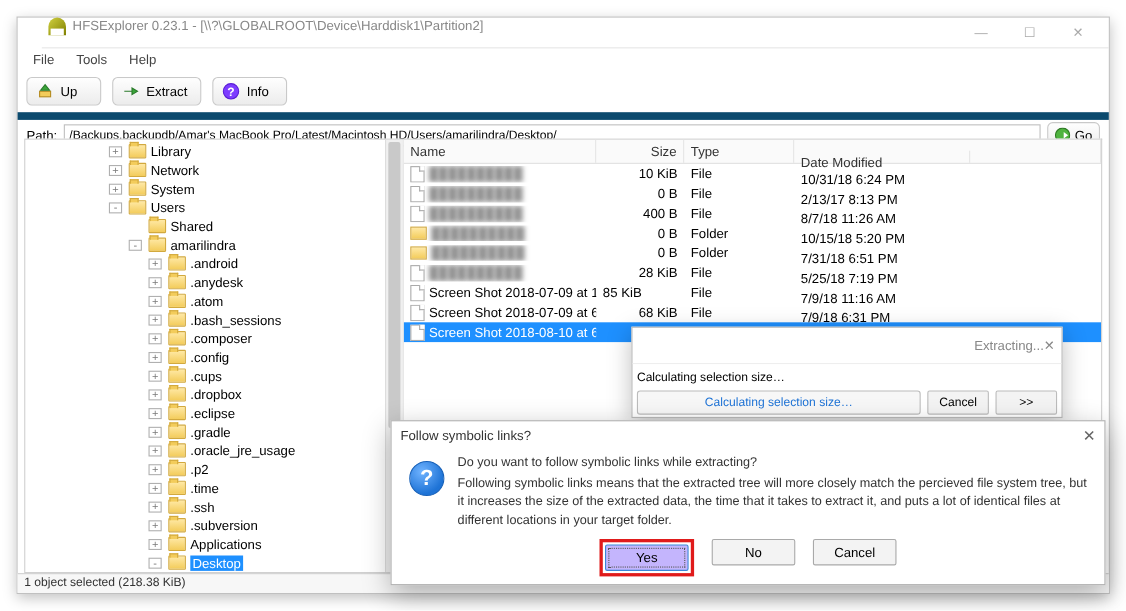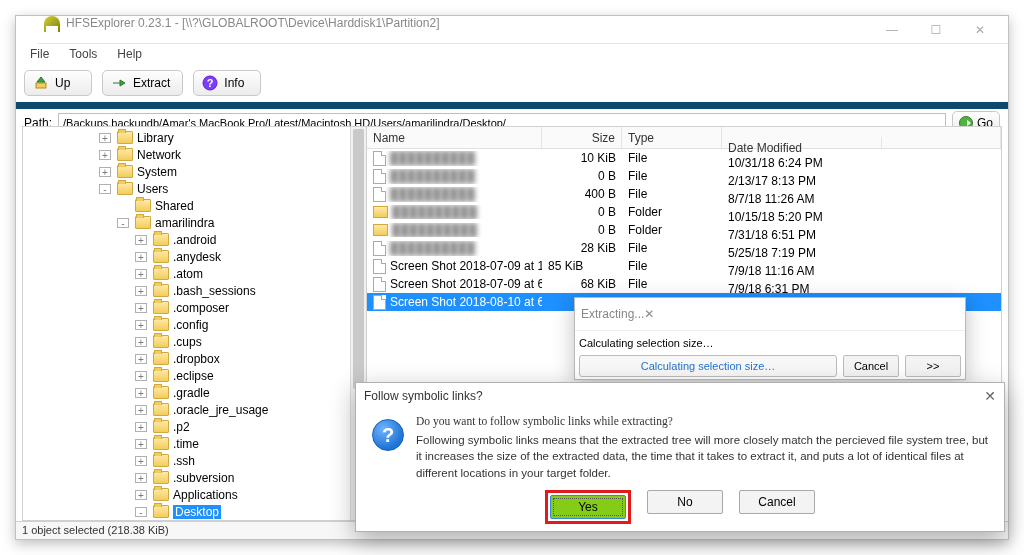--- a/index.html
+++ b/index.html
@@ -188,21 +188,21 @@
   }
   
   .dlg-extract {
     position:absolute;
     left:574px; top:297px;
     width:392px; height:83px;
     background:#fff; border:1px solid #b8b8b8;
     box-shadow:0 5px 20px rgba(0,0,0,0.25);
   }
   .dlg-extract .head{
-    height:24px; display:flex; align-items:center; justify-content:flex-start;
+    height:24px; display:flex; align-items:center; justify-content:flex-end;
     padding:16px 6px; color:#888; border-bottom:1px solid #eee;
   }
   .dlg-extract .body{ padding:6px 4px; font-size:11px; }
   .dlg-extract .body .pbar-row{ display:flex; gap:6px; align-items:center; margin-top:6px;}
   .dlg-extract .pbar{
     flex:1; height:22px; border:1px solid #bcbcbc; border-radius:3px;
     display:flex;align-items:center;justify-content:center;color:#1e73d6;
     background:#f7f7f7;
   }
   .dlg-extract button{
@@ -236,21 +236,21 @@
   }
   .dlg-sym .btns button{
     height:24px; width:76px;
     border:1px solid #a9a9a9; background:#f3f3f3; border-radius:2px; font-size:12px;
   }
   .dlg-sym .btns .yes-wrap{
     border:3px solid #e01b1b; padding:2px;
   }
   .dlg-sym .btns .yes-wrap button{
     border:1px solid #3b87d8; outline:1px dotted #555; outline-offset:-4px;
-    background:#84cc16;
+    background:#c4b5fd;
   }
 </style>
 </head>
 <body>
 
 <div class="outer-frame">
 
   <div class="titlebar">
     <span class="app-icon"></span>
     <span>HFSExplorer 0.23.1 - [\\?\GLOBALROOT\Device\Harddisk1\Partition2]</span>
@@ -551,21 +551,21 @@
 <div class="dlg-sym">
   <div class="head">
     <span>Follow symbolic links?</span>
     <span class="x">✕</span>
   </div>
   <div class="body">
     <div class="qicon">
         <span>?</span>
       </div>
     <div class="text">
-      <div style="font-weight:400;margin-bottom:2px;font-family:Liberation Serif, serif;">Do you want to follow symbolic links while extracting?</div>
+      <div style="font-weight:400;margin-bottom:2px;">Do you want to follow symbolic links while extracting?</div>
       <div>Following symbolic links means that the extracted tree will more closely match the percieved file system tree, but it increases the size of the extracted data, the time that it takes to extract it, and puts a lot of identical files at different locations in your target folder.</div>
     </div>
   </div>
   <div class="btns">
     <span class="yes-wrap">
       <button>Yes</button>
     </span>
     <button>No</button>
     <button>Cancel</button>
   </div>

